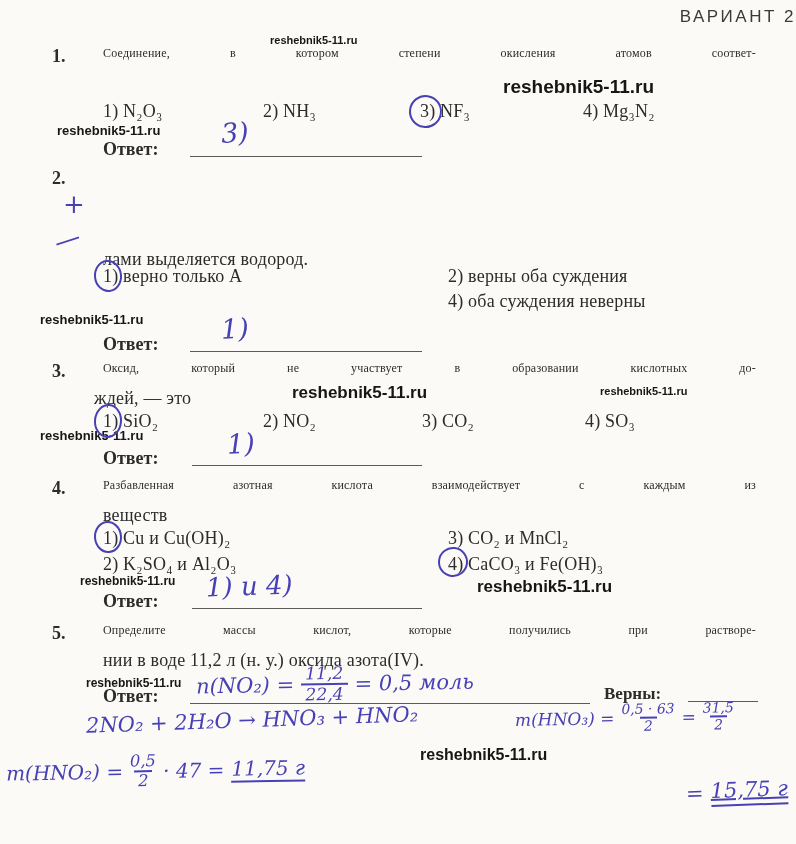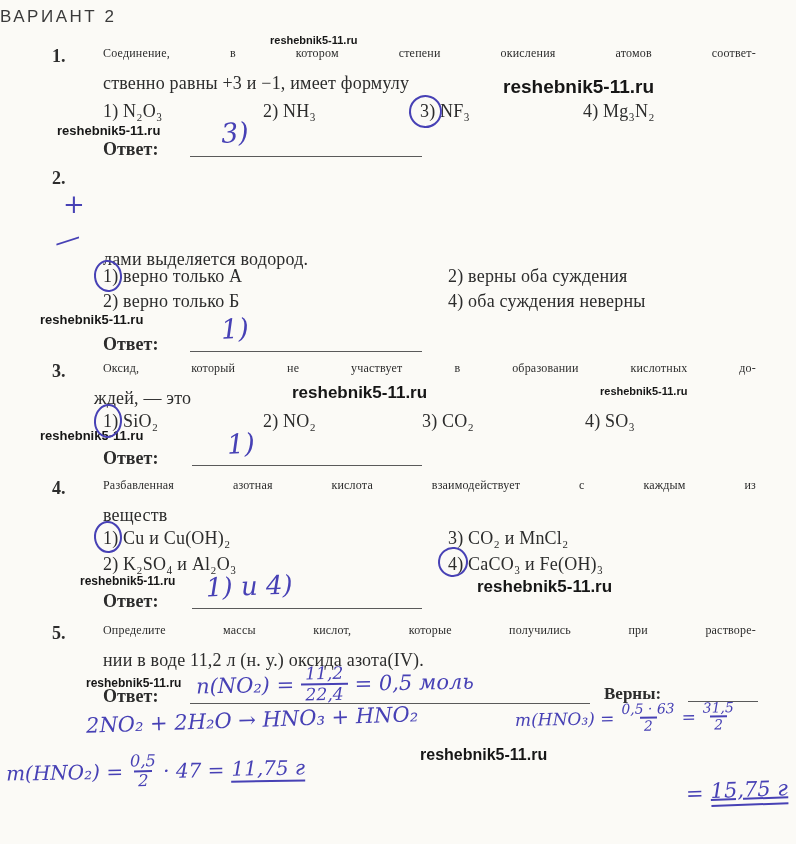--- a/index.html
+++ b/index.html
@@ -1,18 +1,18 @@
 <!DOCTYPE html>
 <html><head>
 <meta charset="utf-8">
 <style>
   *{box-sizing:border-box}
   body{margin:0;background:#9a9a9a;display:flex;justify-content:center;align-items:flex-start}
   .page{position:relative;width:796px;height:844px;background:#fbfaf6;font-family:"Liberation Serif","DejaVu Serif",serif;color:#2c2c2c;overflow:hidden}
-  .title{position:absolute;top:7px;left:0;width:100%;text-align:left;font-family:"Liberation Sans","DejaVu Sans",sans-serif;font-size:17px;letter-spacing:2.5px;color:#3a3a3a;z-index:1}
+  .title{position:absolute;top:7px;left:0;width:100%;text-align:right;font-family:"Liberation Sans","DejaVu Sans",sans-serif;font-size:17px;letter-spacing:2.5px;color:#3a3a3a;z-index:1}
   .wm{position:absolute;font-family:"Liberation Sans","DejaVu Sans",sans-serif;font-weight:700;color:#161616;white-space:nowrap;z-index:2}
   .qnum{position:absolute;font-weight:700;font-size:18px;z-index:1}
   .line{position:absolute;font-size:18px;white-space:nowrap;letter-spacing:.2px;z-index:1}
   .jline{position:absolute;font-size:12px;width:653px;text-align:justify;text-align-last:justify;letter-spacing:.2px;z-index:1}
   .anslabel{position:absolute;font-size:18px;font-weight:700;z-index:1}
   .aline{position:absolute;border-bottom:1.5px solid #5a5a5a;height:1px;z-index:1}
   .grade{position:absolute;font-size:17px;font-weight:700;z-index:1}
   .ink{color:#4741b5;font-family:"DejaVu Serif",serif;font-style:italic}
   .hand{position:absolute;white-space:nowrap;z-index:3}
   .hrow{position:absolute;display:flex;align-items:center;gap:7px;white-space:nowrap;z-index:3}
@@ -36,37 +36,35 @@
   <div class="wm" style="left:292px;top:383px;font-size:17px">reshebnik5-11.ru</div>
   <div class="wm" style="left:600px;top:385px;font-size:11px">reshebnik5-11.ru</div>
   <div class="wm" style="left:40px;top:428px;font-size:13px">reshebnik5-11.ru</div>
   <div class="wm" style="left:80px;top:574px;font-size:12px">reshebnik5-11.ru</div>
   <div class="wm" style="left:477px;top:577px;font-size:17px">reshebnik5-11.ru</div>
   <div class="wm" style="left:86px;top:676px;font-size:12px">reshebnik5-11.ru</div>
   <div class="wm" style="left:420px;top:746px;font-size:16px">reshebnik5-11.ru</div>
 
   <div class="qnum" style="left:52px;top:46px">1.</div>
   <div class="jline" style="left:103px;top:46px">Соединение, в котором степени окисления атомов соответ-</div>
-  <div class="line" style="left:103px;top:73px">ственно равны +3 и −1, имеет формулу</div>
   <div class="line" style="left:103px;top:101px">1) N₂O₃</div>
   <div class="line" style="left:263px;top:101px">2) NH₃</div>
   <div class="line" style="left:420px;top:101px">3) NF₃</div>
   <div class="line" style="left:583px;top:101px">4) Mg₃N₂</div>
   <div class="circle" style="left:409px;top:95px;width:33px;height:33px;transform:rotate(8deg)"></div>
   <div class="anslabel" style="left:103px;top:139px">Ответ:</div>
   <div class="aline" style="left:190px;top:156px;width:232px"></div>
   <div class="hand ink" style="left:221px;top:117px;font-size:27px;transform:rotate(-4deg)">3)</div>
 
   <div class="qnum" style="left:52px;top:168px">2.</div>
   <div class="hand ink" style="left:63px;top:189px;font-size:26px">+</div>
   <div class="hand ink" style="left:54px;top:224px;font-size:26px;transform:rotate(-18deg)">—</div>
   <div class="line" style="left:103px;top:249px">лами выделяется водород.</div>
   <div class="line" style="left:103px;top:266px">1) верно только А</div>
   <div class="line" style="left:448px;top:266px">2) верны оба суждения</div>
-  <div class="line" style="left:103px;top:291px">2) верно только Б</div>
   <div class="line" style="left:448px;top:291px">4) оба суждения неверны</div>
   <div class="circle" style="left:94px;top:260px;width:28px;height:32px;transform:rotate(-6deg)"></div>
   <div class="anslabel" style="left:103px;top:334px">Ответ:</div>
   <div class="aline" style="left:190px;top:351px;width:232px"></div>
   <div class="hand ink" style="left:221px;top:313px;font-size:27px;transform:rotate(-3deg)">1)</div>
 
   <div class="qnum" style="left:52px;top:361px">3.</div>
   <div class="jline" style="left:103px;top:361px">Оксид, который не участвует в образовании кислотных до-</div>
   <div class="line" style="left:94px;top:388px">ждей, — это</div>
   <div class="line" style="left:103px;top:411px">1) SiO₂</div>

